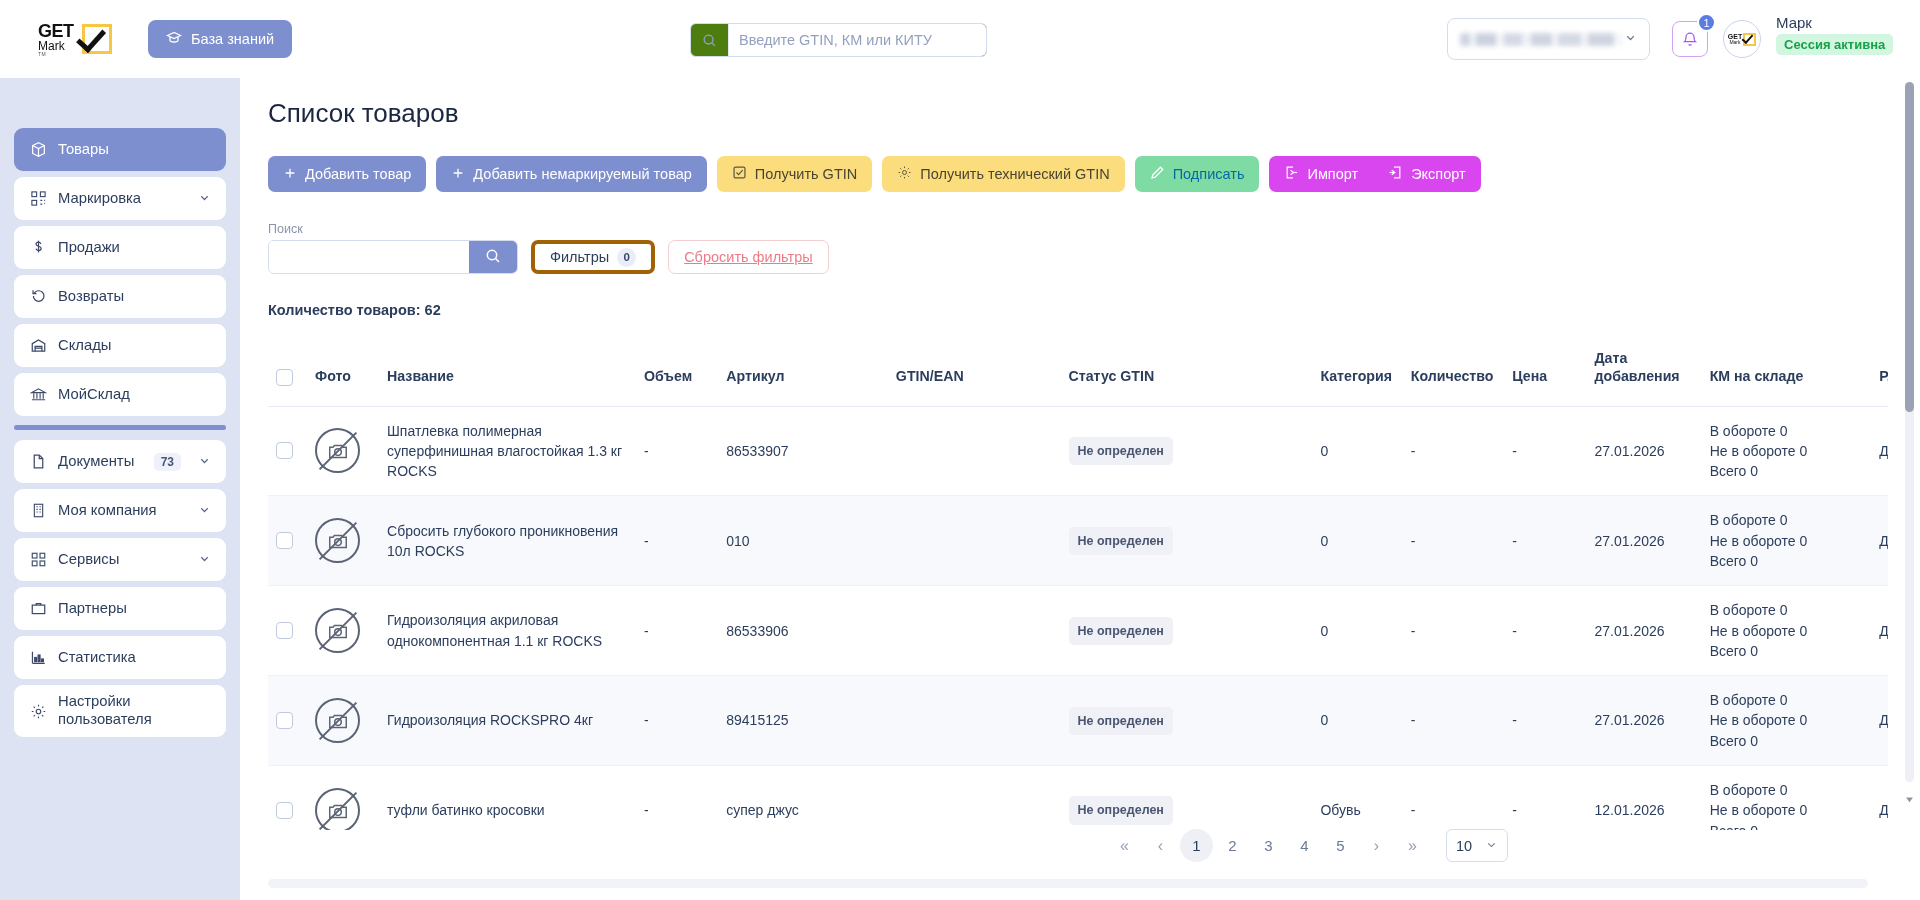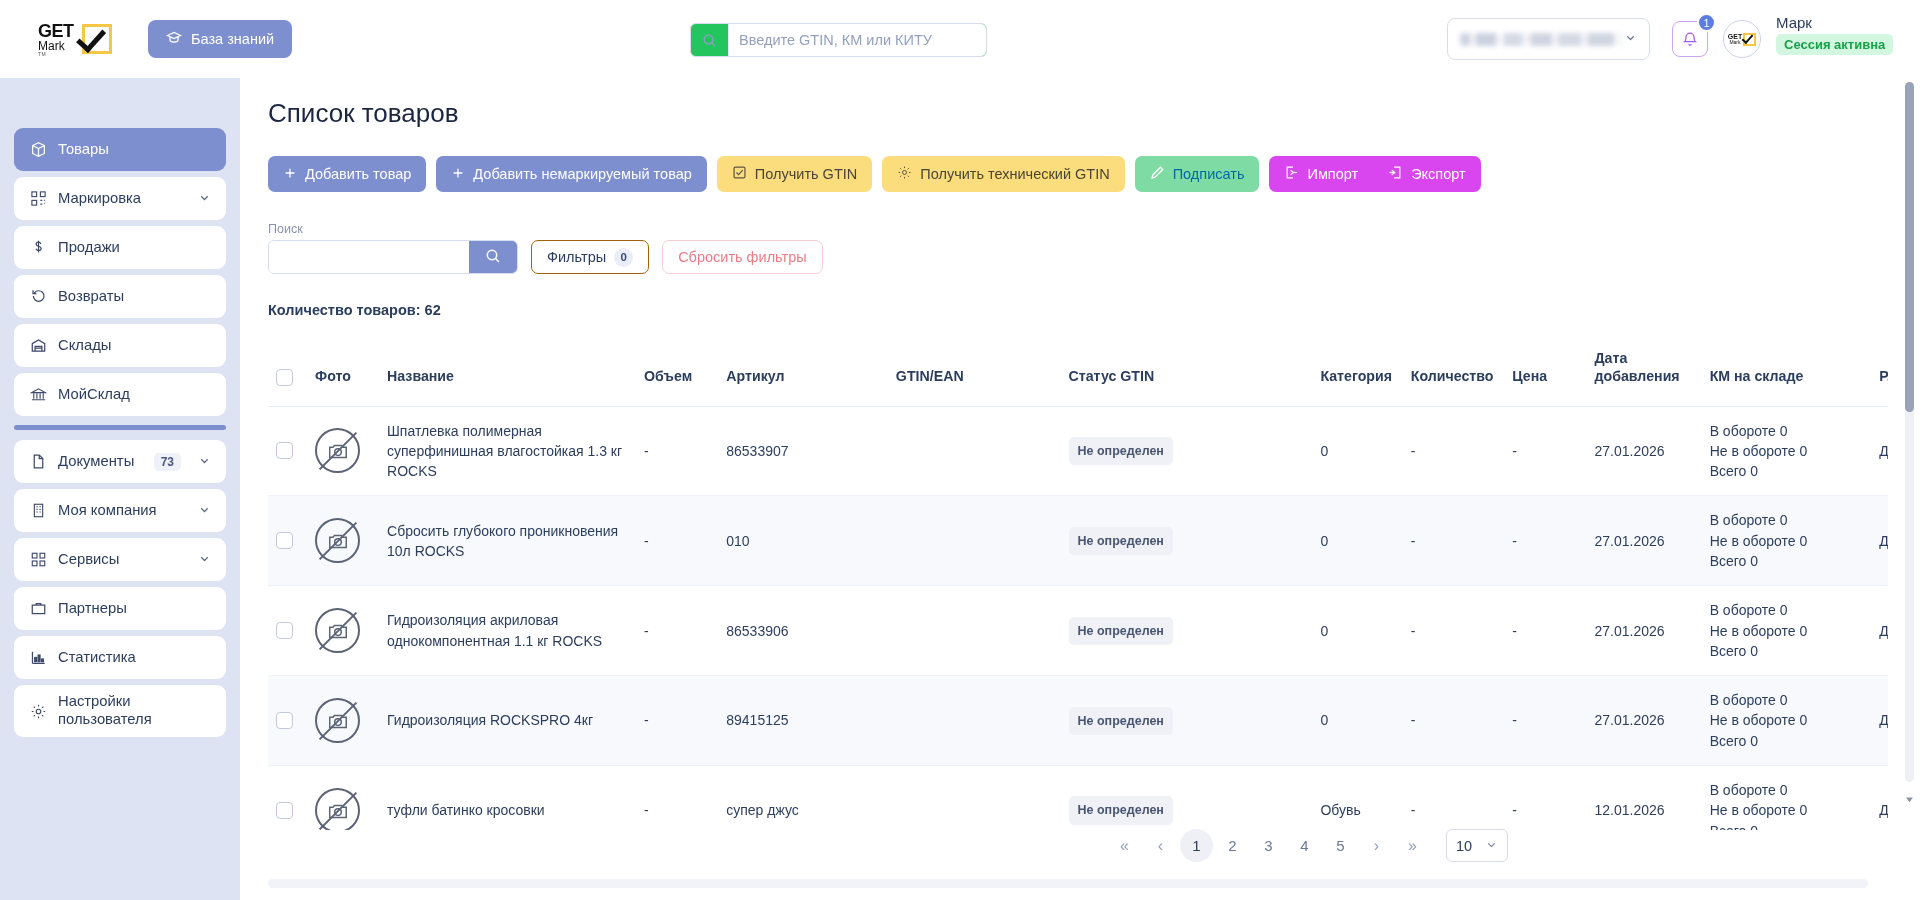--- a/index.html
+++ b/index.html
@@ -50,21 +50,21 @@
     font-size: 14.5px; font-family: "Liberation Sans", sans-serif;
     display: flex; align-items: center; gap: 9px;
     cursor: pointer;
   }
 
   .search-wrap {
     position: absolute; left: 690px; top: 23px;
     display: flex; align-items: stretch;
     width: 297px; height: 34px;
     border: 1px solid #d6dcef; border-radius: 6px;
-    background: #22c55e; overflow: hidden;
+    background: #4d7c0f; overflow: hidden;
   }
   .search-ic {
     width: 38px; display: flex; align-items: center; justify-content: center;
     border-right: 1px solid #e4e9f5;
   }
   .search-input {
     flex: 1; border: none; outline: none;
     font-size: 14.5px; padding: 0 10px;
     color: #2c3e5d; font-family: "Liberation Sans", sans-serif;
   }
@@ -199,27 +199,27 @@
   }
   .srch-btn {
     width: 48px; background: #7d8fce; border: none;
     display: flex; align-items: center; justify-content: center; cursor: pointer;
   }
   .pill {
     height: 34px; padding: 0 15px; border-radius: 7px;
     display: inline-flex; align-items: center; gap: 8px;
     font-size: 14.5px; cursor: pointer; background: #fff;
   }
-  .pill-filters { border: 1px solid #a16207; color: #2c3e5d; }
+  .pill-filters { border: 4px solid #a16207; color: #2c3e5d; }
   .pill-badge {
     background: #e9edf7; color: #3b4a6b; border-radius: 50%;
     width: 19px; height: 19px; font-size: 11.5px; font-weight: bold;
     display: flex; align-items: center; justify-content: center;
   }
-  .pill-reset { border: 1px solid #f4cfd2; color: #ec7b86; }
+  .pill-reset { border: 1px solid #f4cfd2; color: #ec7b86; text-decoration: underline; }
 
   .count-text { font-size: 14.5px; color: #2c3e5d; font-weight: bold; margin-bottom: 22px; }
 
   
   .table-scroll {
     width: 1620px; height: 490px;
     overflow: hidden; position: relative;
   }
   table { border-collapse: collapse; width: 1665px; }
   thead th {

